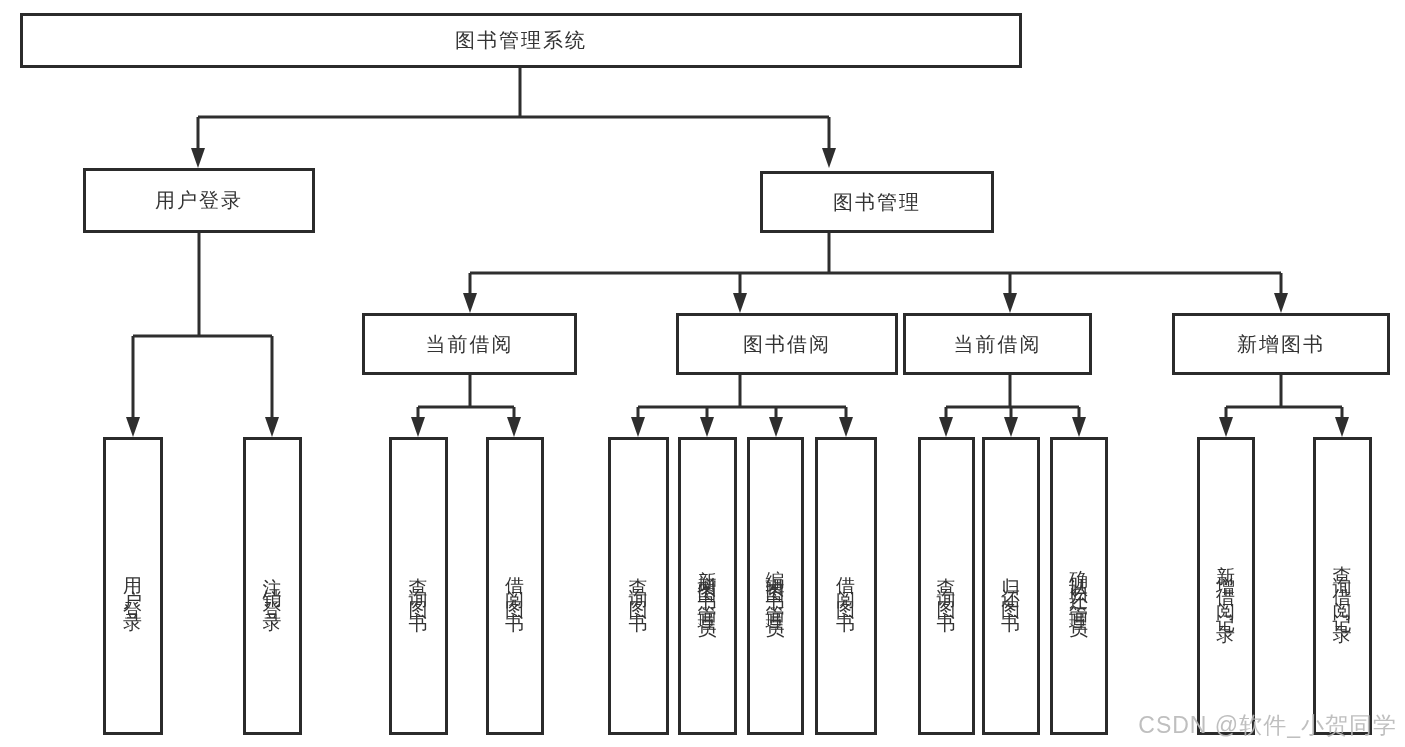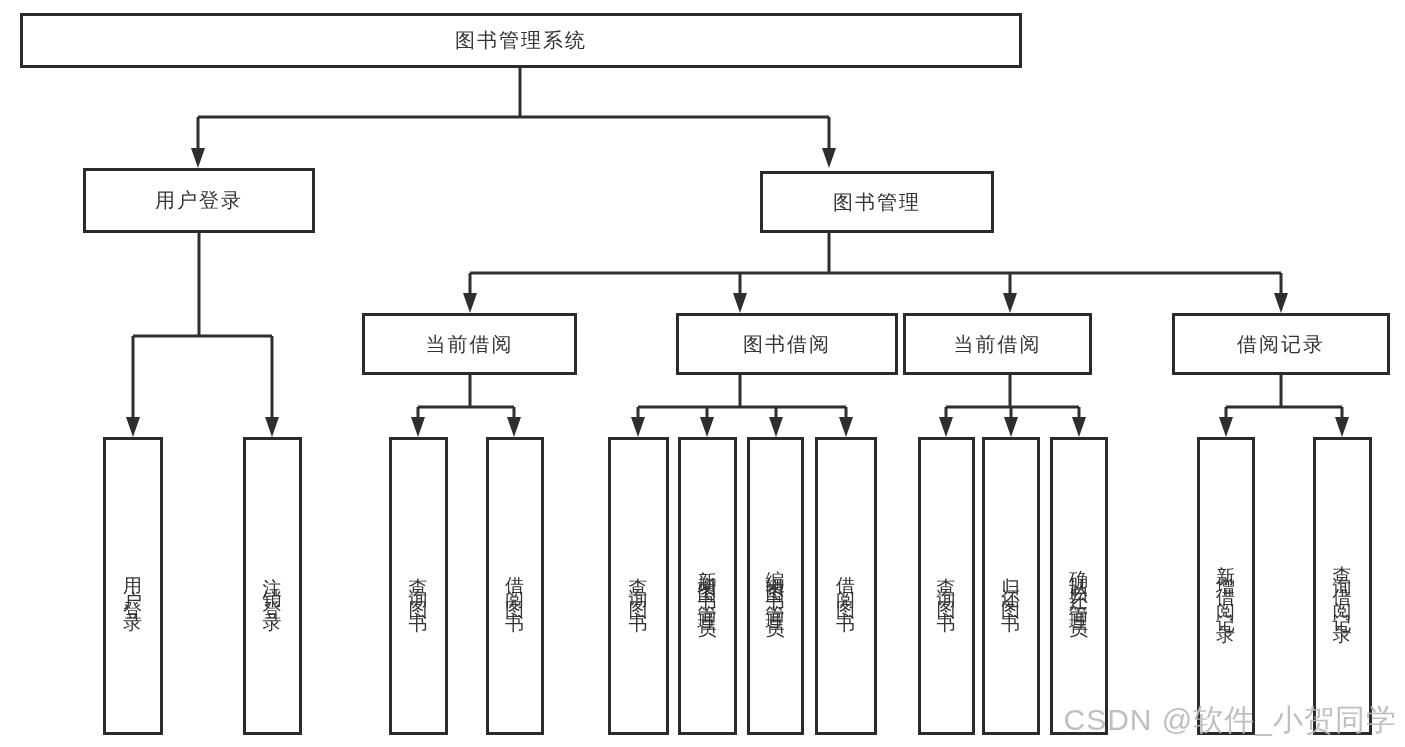--- a/index.html
+++ b/index.html
@@ -45,21 +45,21 @@
     letter-spacing: 12px;
     color: #333333;
   }
   .vnode.long span {
     letter-spacing: 7px;
   }
   .watermark {
     position: absolute;
     right: 8px;
     bottom: 6px;
-    font-size: 30px;
+    font-size: 23px;
     color: rgba(186, 186, 186, 0.92);
     letter-spacing: 1px;
     white-space: nowrap;
     pointer-events: none;
   }
 </style>
 </head>
 <body>
 
 <div class="canvas">
@@ -111,21 +111,21 @@
   <div class="node hnode" style="left:362px; top:313px; width:215px; height:62px;">
     <span>当前借阅</span>
   </div>
   <div class="node hnode" style="left:632px; top:313px; width:222px; height:62px;margin-left:44px;">
     <span>图书借阅</span>
   </div>
   <div class="node hnode" style="left:903px; top:313px; width:189px; height:62px;">
     <span>当前借阅</span>
   </div>
   <div class="node hnode" style="left:1172px; top:313px; width:218px; height:62px;">
-    <span>借阅记录</span>
+    <span>新增图书</span>
   </div>
 
   <div class="node vnode" style="left:103px; top:437px; width:60px; height:298px;">
     <span>用户登录</span>
   </div>
   <div class="node vnode" style="left:243px; top:437px; width:59px; height:298px;">
     <span>注销登录</span>
   </div>
 
   <div class="node vnode" style="left:389px; top:437px; width:59px; height:298px;">

